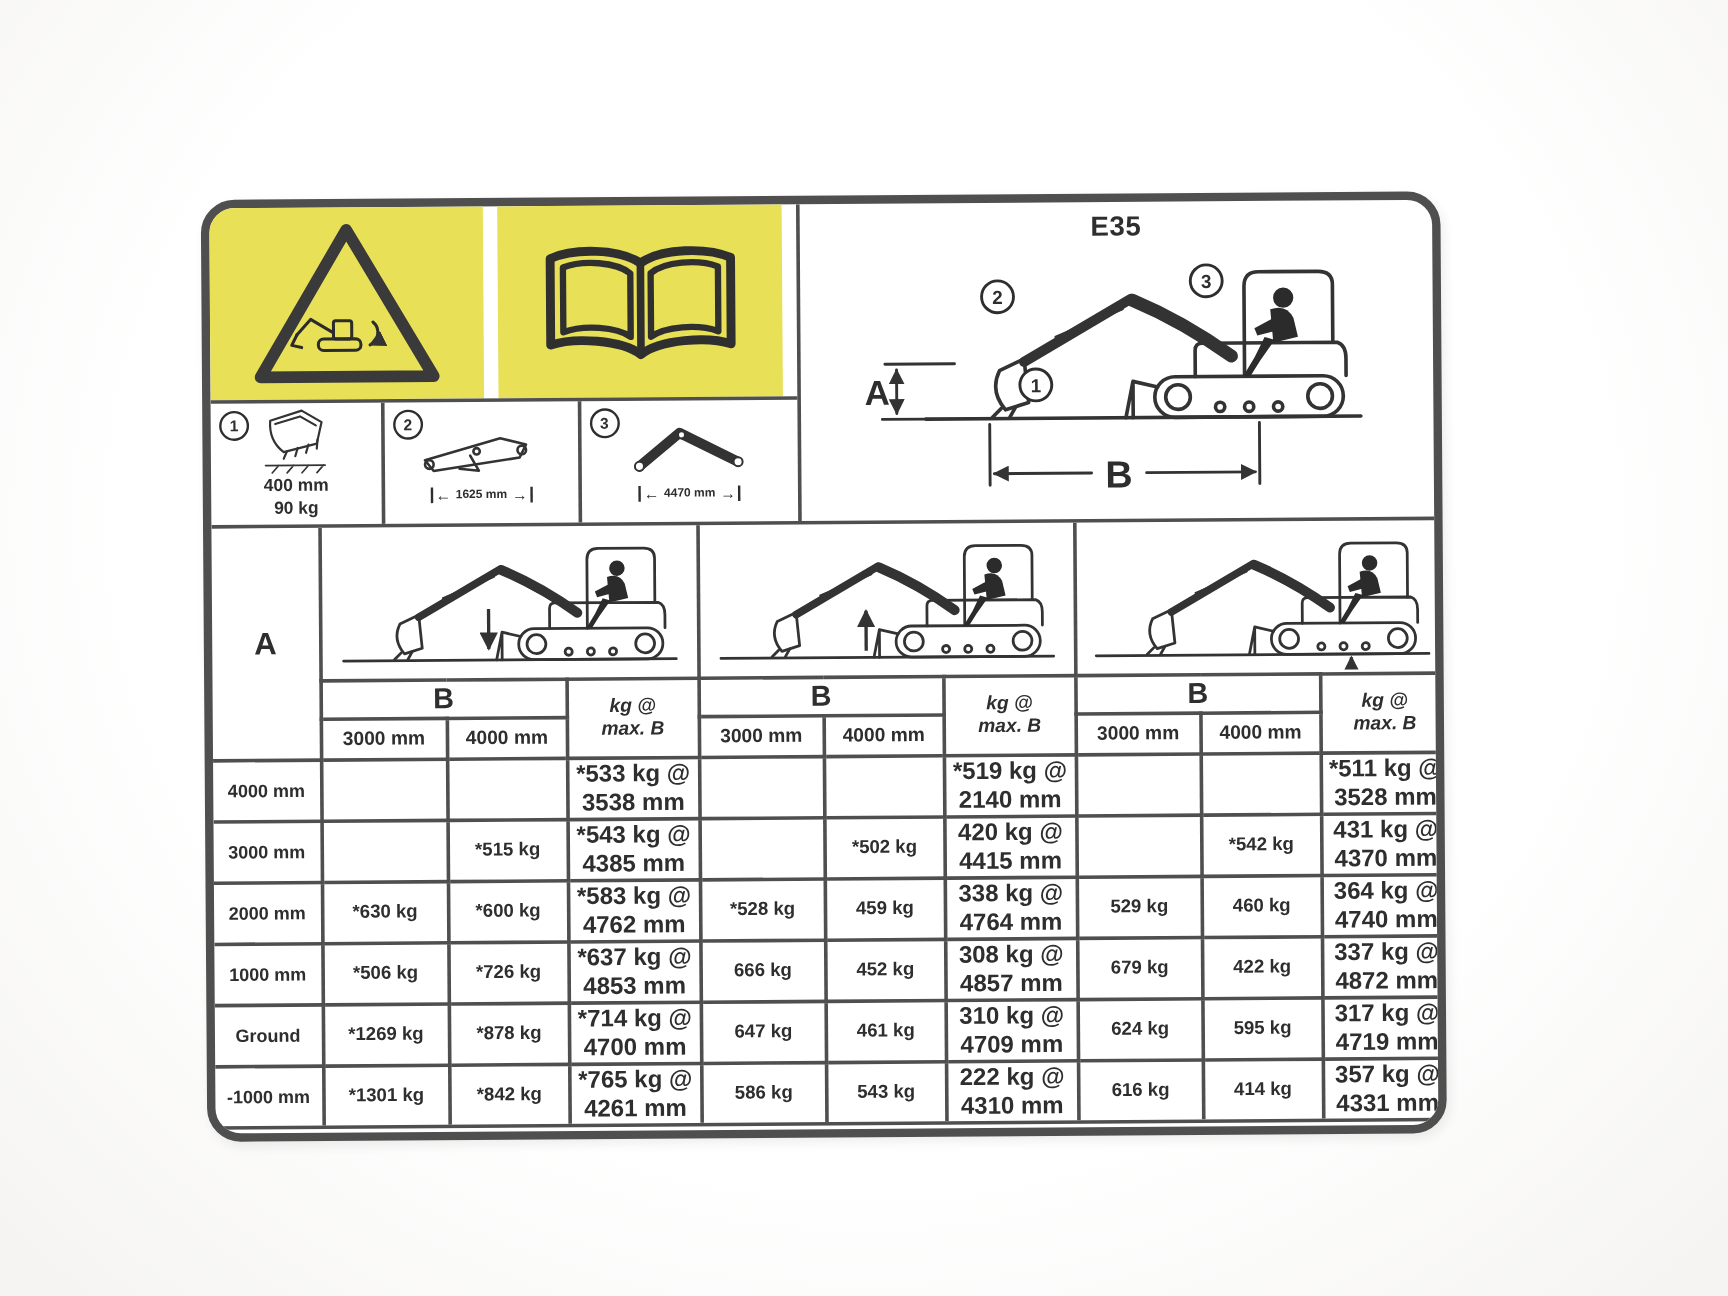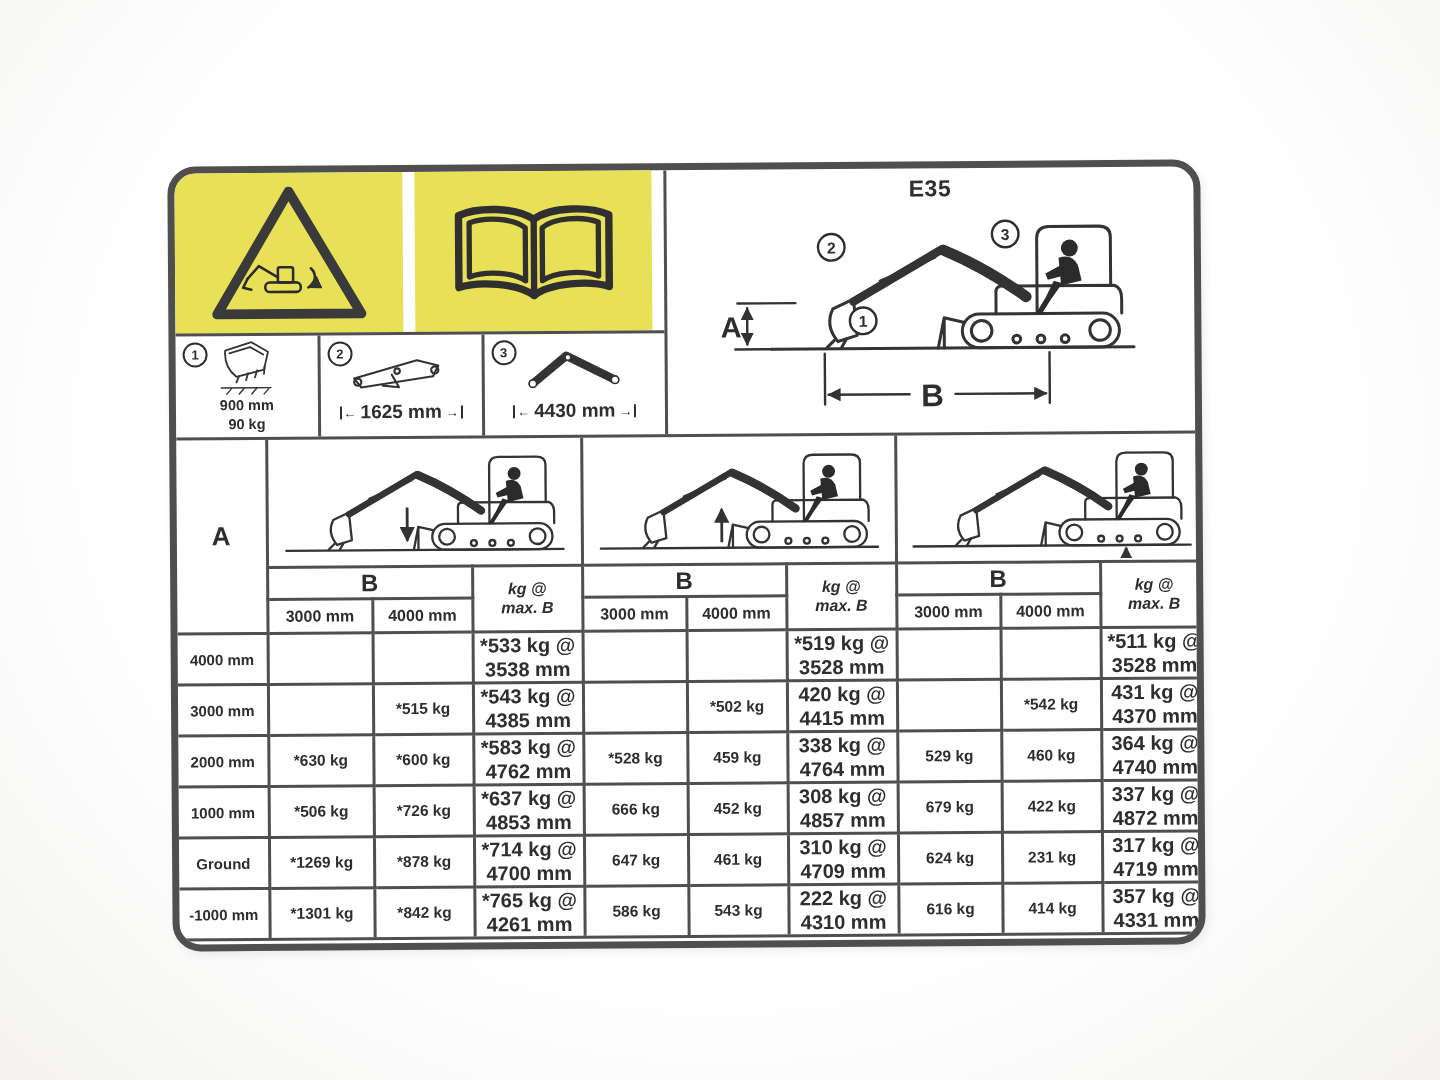--- a/index.html
+++ b/index.html
@@ -33,21 +33,21 @@
   .item.i2{width:33.5%;}
   .item.i3{flex:1;}
   .co{
     position:absolute;left:7px;top:6px;width:21px;height:21px;border:2px solid #2e2e2e;border-radius:50%;
     font-size:13px;font-weight:bold;display:flex;align-items:center;justify-content:center;background:#fff;
   }
   .cap1{font-size:14.5px;font-weight:bold;line-height:1.2;text-align:center;margin-top:1px;}
   .dim{display:flex;align-items:center;gap:2px;margin-top:3px;}
   .dim .tick{width:2px;height:13px;background:#2e2e2e;}
   .dim .ar{font-size:13px;line-height:1;font-weight:bold;}
-  .dim .dtxt{font-size:19px;font-weight:bold;padding:0 2px;white-space:nowrap;}
+  .dim .dtxt{font-size:10px;font-weight:bold;padding:0 2px;white-space:nowrap;}
   .band-right{flex:1;border-left:3px solid var(--frame_gray,#4f4f4f);position:relative;}
   .model{position:absolute;top:7px;left:0;right:0;text-align:center;font-size:23px;font-weight:bold;letter-spacing:0.5px;}
   .band-right svg.diag{position:absolute;left:6px;right:6px;top:30px;bottom:2px;width:calc(100% - 12px);height:calc(100% - 32px);}
   
   table.cap{width:100%;border-collapse:collapse;table-layout:fixed;}
   table.cap td{border:3px solid var(--frame_gray,#4f4f4f);text-align:center;vertical-align:middle;padding:0;}
   table.cap tr:first-child td{border-top:none;}
   table.cap td:first-child{border-left:none;}
   table.cap td:last-child{border-right:none;}
   table.cap tr.dr:last-child td{border-bottom:none;}
@@ -148,21 +148,21 @@
         <div class="item i1">
           <span class="co">1</span>
           <svg width="104" height="58" viewBox="0 0 110 84">
             <g fill="none" stroke="#333" stroke-width="2.6" stroke-linejoin="round" stroke-linecap="round">
               <path d="M24,18 L62,6 L86,20 L80,46 L40,56 Q22,42 24,18 Z"></path>
               <path d="M30,22 L60,13 L79,24"></path>
               <path d="M44,55 L40,64 M57,51 L54,61 M70,47 L67,57 M81,41 L80,52"></path>
               <path d="M18,72 H90 M34,72 l-8,9 M52,72 l-8,9 M70,72 l-8,9 M88,72 l-8,9" stroke-width="2"></path>
             </g>
           </svg>
-          <div class="cap1">900 mm</div>
+          <div class="cap1">400 mm</div>
           <div class="cap1">90 kg</div>
         </div>
         <div class="item i2">
           <span class="co">2</span>
           <svg width="128" height="52" viewBox="0 0 120 58">
             <g fill="none" stroke="#333" stroke-width="2.4" stroke-linejoin="round" stroke-linecap="round">
               <path d="M8,36 L78,16 L102,22 L96,34 L16,46 Z"></path>
               <path d="M50,32 L58,46 L40,44"></path>
               <circle cx="12" cy="40" r="4"></circle>
               <circle cx="98" cy="27" r="4"></circle>
@@ -181,21 +181,21 @@
           <span class="co">3</span>
           <svg width="138" height="52" viewBox="0 0 120 62">
             <path d="M10,46 L50,13 L108,42" fill="none" stroke="#333" stroke-width="10" stroke-linejoin="round" stroke-linecap="round"></path>
             <circle cx="10" cy="46" r="4.5" fill="#fff" stroke="#333" stroke-width="2"></circle>
             <circle cx="108" cy="42" r="4.5" fill="#fff" stroke="#333" stroke-width="2"></circle>
             <circle cx="52" cy="15" r="3.5" fill="#fff" stroke="#333" stroke-width="2"></circle>
           </svg>
           <div class="dim">
             <span class="tick"></span>
               <span class="ar">←</span>
-              <span class="dtxt">4430 mm</span>
+              <span class="dtxt">4470 mm</span>
               <span class="ar">→</span>
               <span class="tick"></span>
           </div>
         </div>
       </div>
     </div>
     <div class="band-right">
       <div class="model">E35</div>
       <svg class="diag" viewBox="0 0 380 192" preserveAspectRatio="xMidYMid meet">
         <use href="#excv" x="48" y="6" width="320" height="132"></use>
@@ -280,21 +280,21 @@
     </tr>
     <tr class="dr">
       <td class="rl">4000 mm</td>
       <td class="v"></td>
       <td class="v"></td>
       <td class="mv">*533 kg @
 3538 mm</td>
       <td class="v"></td>
       <td class="v"></td>
       <td class="mv">*519 kg @
-3528 mm</td>
+2140 mm</td>
       <td class="v"></td>
       <td class="v"></td>
       <td class="mv">*511 kg @
 3528 mm</td>
     </tr>
     <tr class="dr">
       <td class="rl">3000 mm</td>
       <td class="v"></td>
       <td class="v">*515 kg</td>
       <td class="mv">*543 kg @
@@ -342,21 +342,21 @@
       <td class="rl">Ground</td>
       <td class="v">*1269 kg</td>
       <td class="v">*878 kg</td>
       <td class="mv">*714 kg @
 4700 mm</td>
       <td class="v">647 kg</td>
       <td class="v">461 kg</td>
       <td class="mv">310 kg @
 4709 mm</td>
       <td class="v">624 kg</td>
-      <td class="v">231 kg</td>
+      <td class="v">595 kg</td>
       <td class="mv">317 kg @
 4719 mm</td>
     </tr>
     <tr class="dr">
       <td class="rl">-1000 mm</td>
       <td class="v">*1301 kg</td>
       <td class="v">*842 kg</td>
       <td class="mv">*765 kg @
 4261 mm</td>
       <td class="v">586 kg</td>

